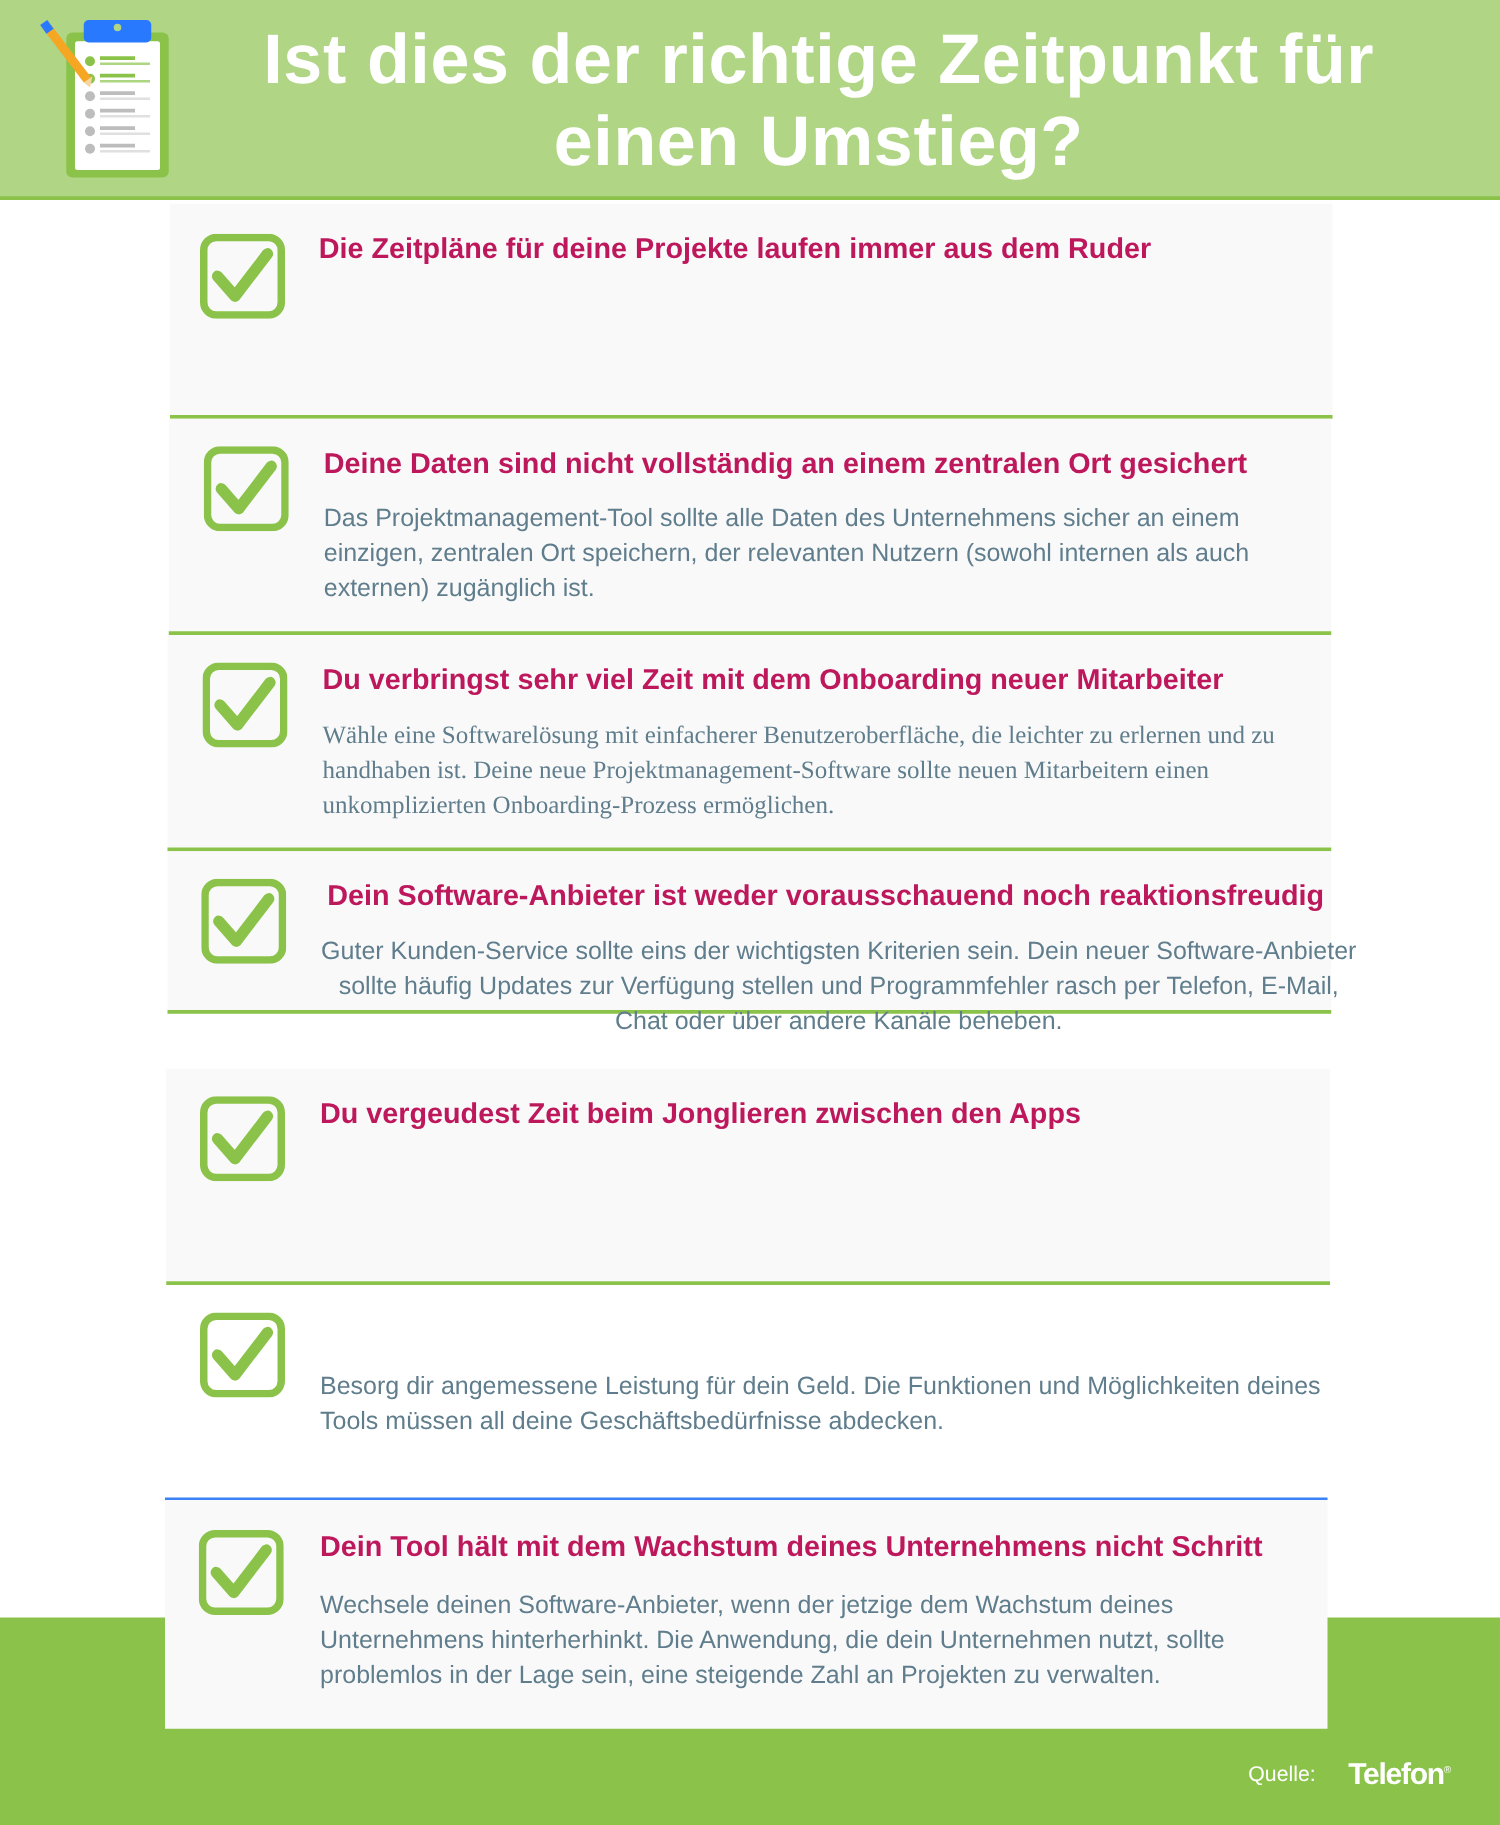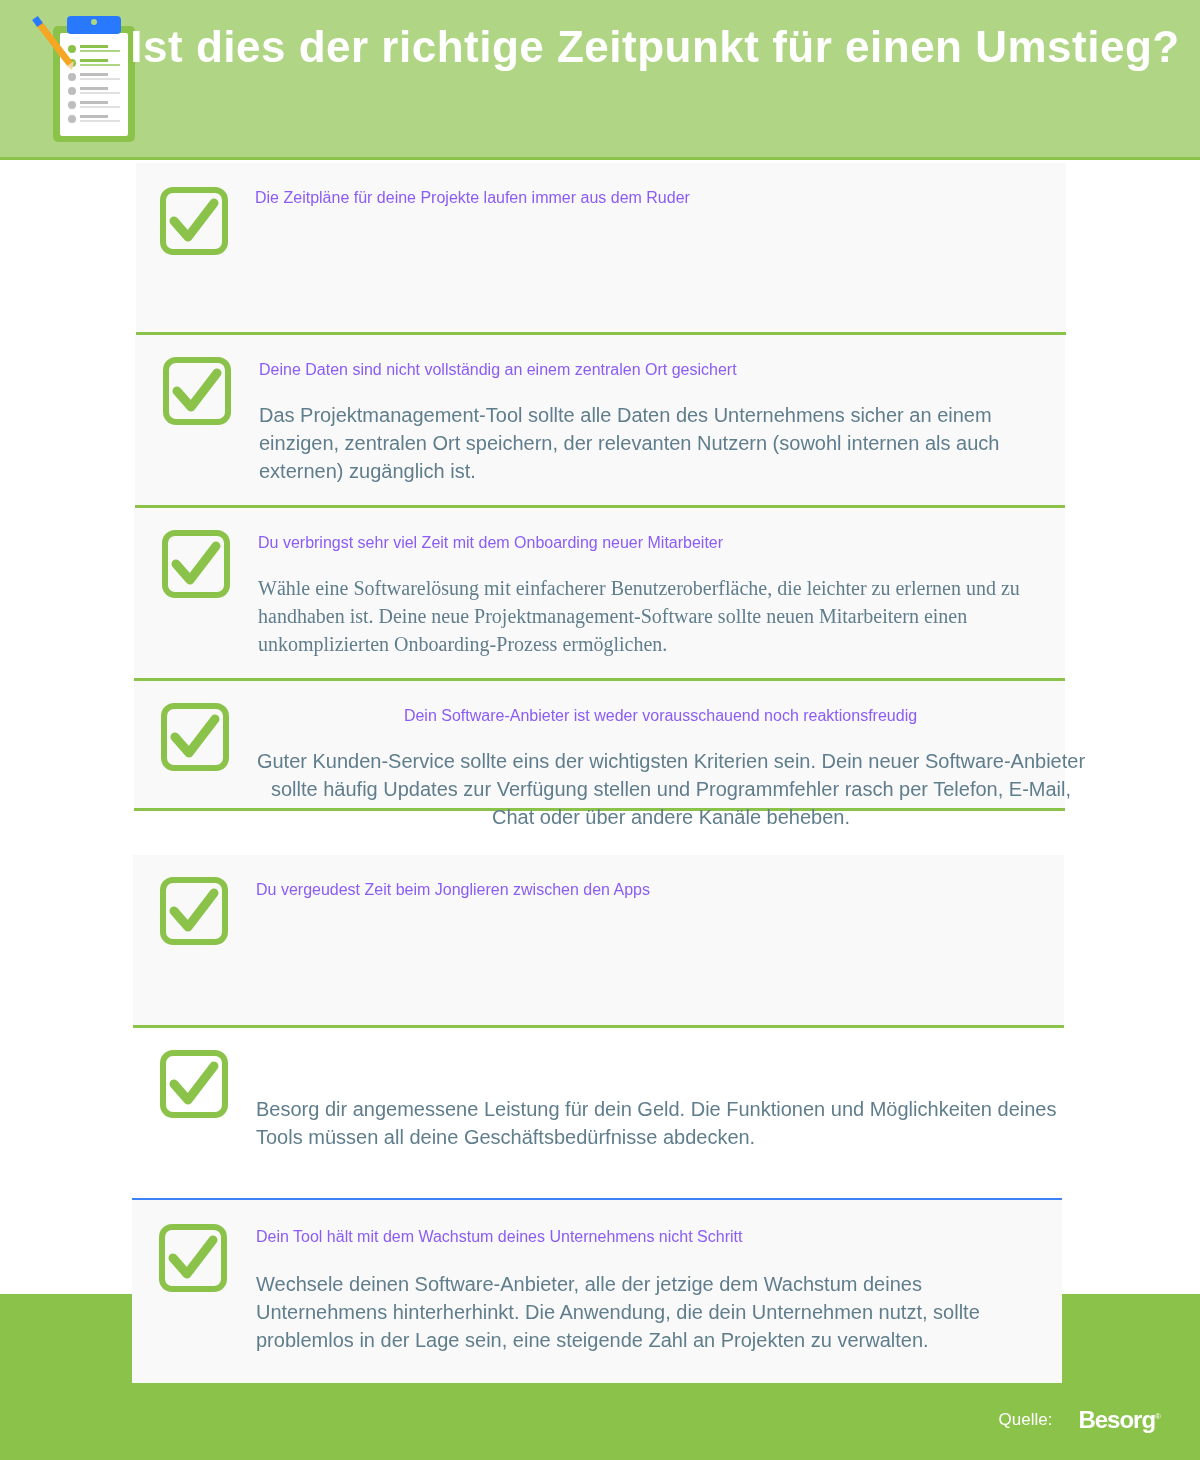--- a/index.html
+++ b/index.html
@@ -6,21 +6,21 @@
   html, body { width: 1200px; height: 1460px; background: #ffffff; overflow: hidden; }
   body { position: relative; font-family: "Liberation Sans", "DejaVu Sans", sans-serif; }
 
   .header {
     position: absolute; left: 0; top: 0; width: 1200px; height: 160px;
     background: #afd585; border-bottom: 3px solid #8bc34a;
   }
   .header-title {
     position: absolute; left: 130px; width: 1050px; top: 14px;
     text-align: center; color: #ffffff; font-weight: bold;
-    font-size: 44px; line-height: 66px; letter-spacing: 0.5px;
+    font-size: 56px; line-height: 66px; letter-spacing: 0.5px;
   }
   .clipboard { position: absolute; left: 30px; top: 14px; width: 110px; height: 132px; }
 
   .footer-band {
     position: absolute; left: 0; top: 1294px; width: 1200px; height: 166px;
     background: #8bc34a;
   }
   .source {
     position: absolute; right: 40px; top: 1406px; display: flex; align-items: center; gap: 26px;
     color: #ffffff;
@@ -35,21 +35,21 @@
     background: #f9f9f9;
   }
   .card.bordered { border-bottom: 3px solid #8bc34a; }
   .card.top-line { border-top: 2px solid #3b82f6; }
 
   .check {
     position: absolute; left: 26px; top: 26px; width: 68px; height: 68px;
   }
   .card-title {
     position: absolute; left: 121px; top: 20px; right: 0;
-    color: #8b5cf6; font-weight: normal; font-size: 16px; line-height: 30px; white-space: nowrap;
+    color: #be185d; font-weight: bold; font-size: 23px; line-height: 30px; white-space: nowrap;
   }
   .card-body {
     position: absolute; left: 121px; top: 66px; width: 830px;
     color: #5f7d8c; font-size: 20px; line-height: 28px;
   }
 </style>
 </head>
 <body>
 
 <div class="header">
@@ -139,19 +139,19 @@
   </svg>
   <div class="card-body" style="left:123px; top:67px; width:820px;">Besorg dir angemessene Leistung für dein Geld. Die Funktionen und Möglichkeiten deines Tools müssen all deine Geschäftsbedürfnisse abdecken.</div>
 </div>
 
 <div class="card top-line" style="left:132px; top:1198px; height:185px; width:930px;">
   <svg class="check" viewBox="0 0 68 68" style="left:27px; top:24px;">
     <rect x="3" y="3" width="62" height="62" rx="10" fill="none" stroke="#8bc34a" stroke-width="6"></rect>
     <polyline points="14,34 28,50 54,16" fill="none" stroke="#8bc34a" stroke-width="9" stroke-linecap="round" stroke-linejoin="round"></polyline>
   </svg>
   <div class="card-title" style="left:124px; top:22px;">Dein Tool hält mit dem Wachstum deines Unternehmens nicht Schritt</div>
-  <div class="card-body" style="left:124px; top:70px; width:800px;">Wechsele deinen Software-Anbieter, alle der jetzige dem Wachstum deines Unternehmens hinterherhinkt. Die Anwendung, die dein Unternehmen nutzt, sollte problemlos in der Lage sein, eine steigende Zahl an Projekten zu verwalten.</div>
+  <div class="card-body" style="left:124px; top:70px; width:800px;">Wechsele deinen Software-Anbieter, wenn der jetzige dem Wachstum deines Unternehmens hinterherhinkt. Die Anwendung, die dein Unternehmen nutzt, sollte problemlos in der Lage sein, eine steigende Zahl an Projekten zu verwalten.</div>
 </div>
 
 <div class="source">
   <span class="source-label">Quelle:</span>
-  <span class="source-brand"><span>Besorg</span><sup>®</sup></span>
+  <span class="source-brand"><span>Telefon</span><sup>®</sup></span>
 </div>
 
 </body></html>

